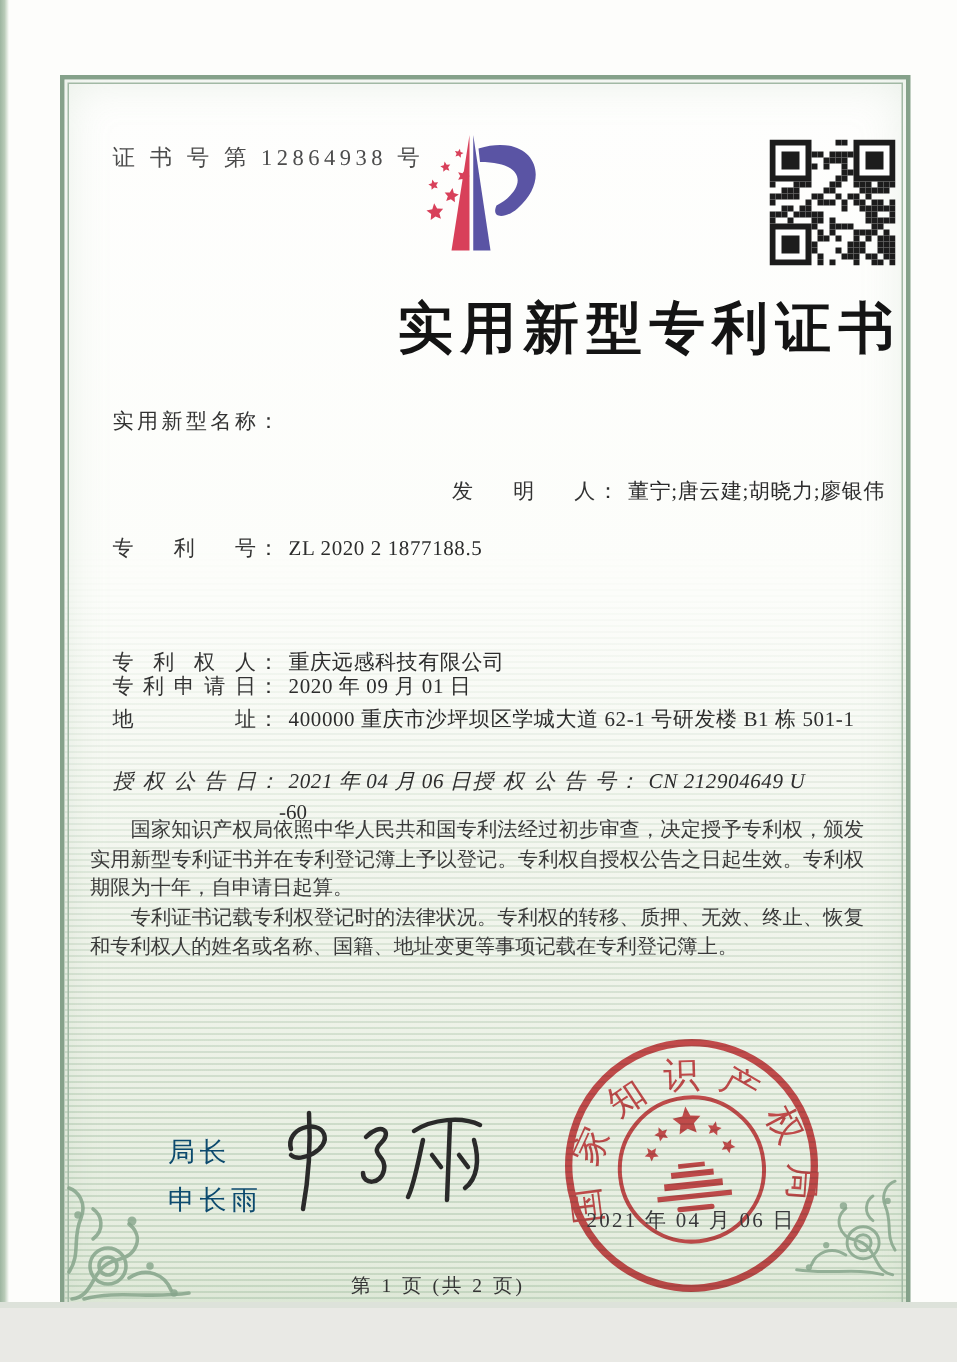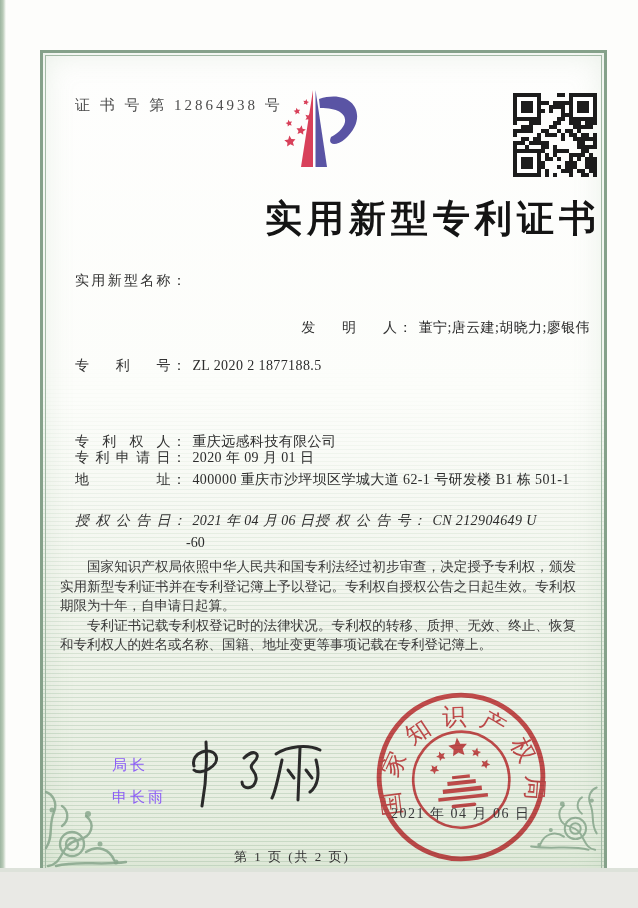--- a/index.html
+++ b/index.html
@@ -25,24 +25,24 @@
   .qr{position:absolute;left:513px;top:93px;width:84px;height:84px;}
   .title{position:absolute;left:40px;top:194px;width:561px;text-align:right;
     font-size:37px;font-weight:700;letter-spacing:5px;color:#141414;}
   .row{position:absolute;left:75px;width:515px;display:flex;align-items:baseline;
     font-size:14px;letter-spacing:.4px;color:#2c2c2c;}
   .lbl{display:inline-block;width:96px;text-align:justify;text-align-last:justify;color:#333;}
   .colon{margin:0 6px 0 1px;}
   .val{white-space:nowrap;}
   .addr-line2{position:absolute;left:186px;top:491px;font-size:14px;color:#2c2c2c;margin-top:44px;}
   .grant-no{position:absolute;left:240px;display:flex;align-items:baseline;}
-  .paras{position:absolute;left:60px;top:557px;width:516px;font-size:13.5px;
+  .paras{position:absolute;left:60px;top:543px;width:516px;font-size:13.5px;
     line-height:19.5px;color:#3a3a3a;}
   .paras p{margin:0;text-indent:2em;text-align:justify;}
-  .signer{position:absolute;left:112px;font-size:15px;letter-spacing:3px;color:#8b5cf6;}
+  .signer{position:absolute;left:112px;font-size:18px;letter-spacing:3px;color:#0c4a6e;}
   .signer.t1{top:756px;} .signer.t2{top:788px;}
   .signature{position:absolute;left:178px;top:734px;width:152px;height:80px;z-index:3;}
   .seal{position:absolute;left:372px;top:688px;width:178px;height:178px;z-index:2;
     mix-blend-mode:multiply;opacity:.93;}
   .seal-date{position:absolute;left:391px;top:805px;font-size:14px;letter-spacing:1.5px;
     color:#38383a;z-index:4;}
   .page-num{position:absolute;left:32px;top:848px;width:520px;text-align:center;
     font-size:13px;letter-spacing:2px;color:#333;}
   .back-note{position:absolute;left:40px;top:884px;width:560px;text-align:center;
     font-size:13.5px;letter-spacing:2.5px;color:#3a3a3a;}

